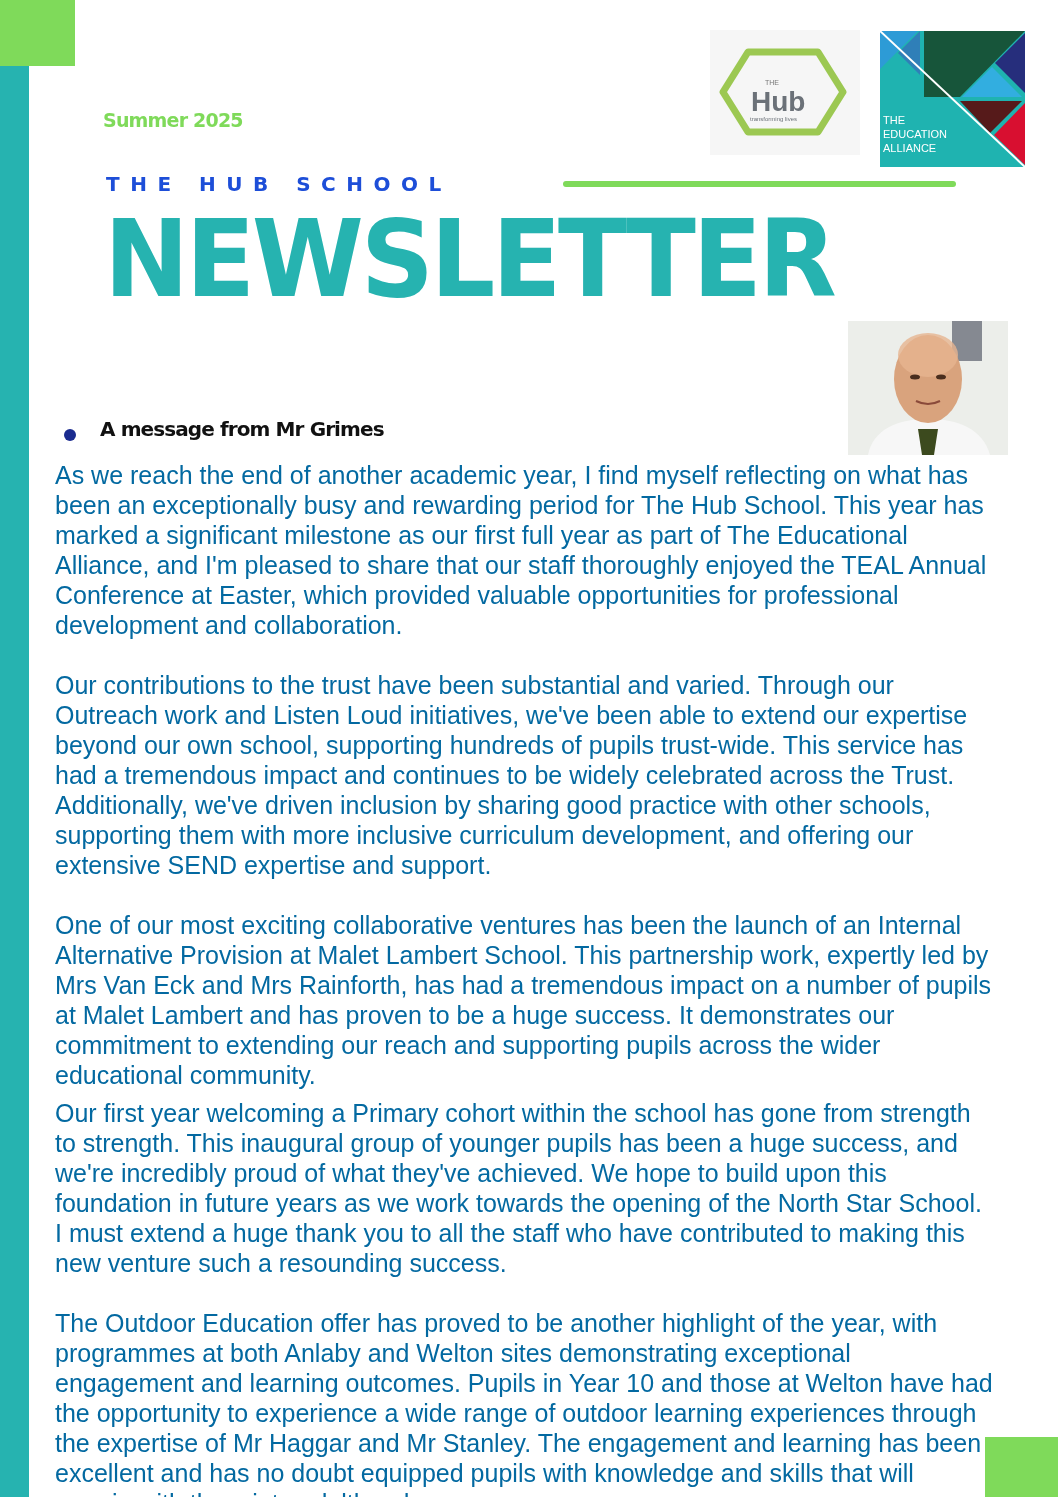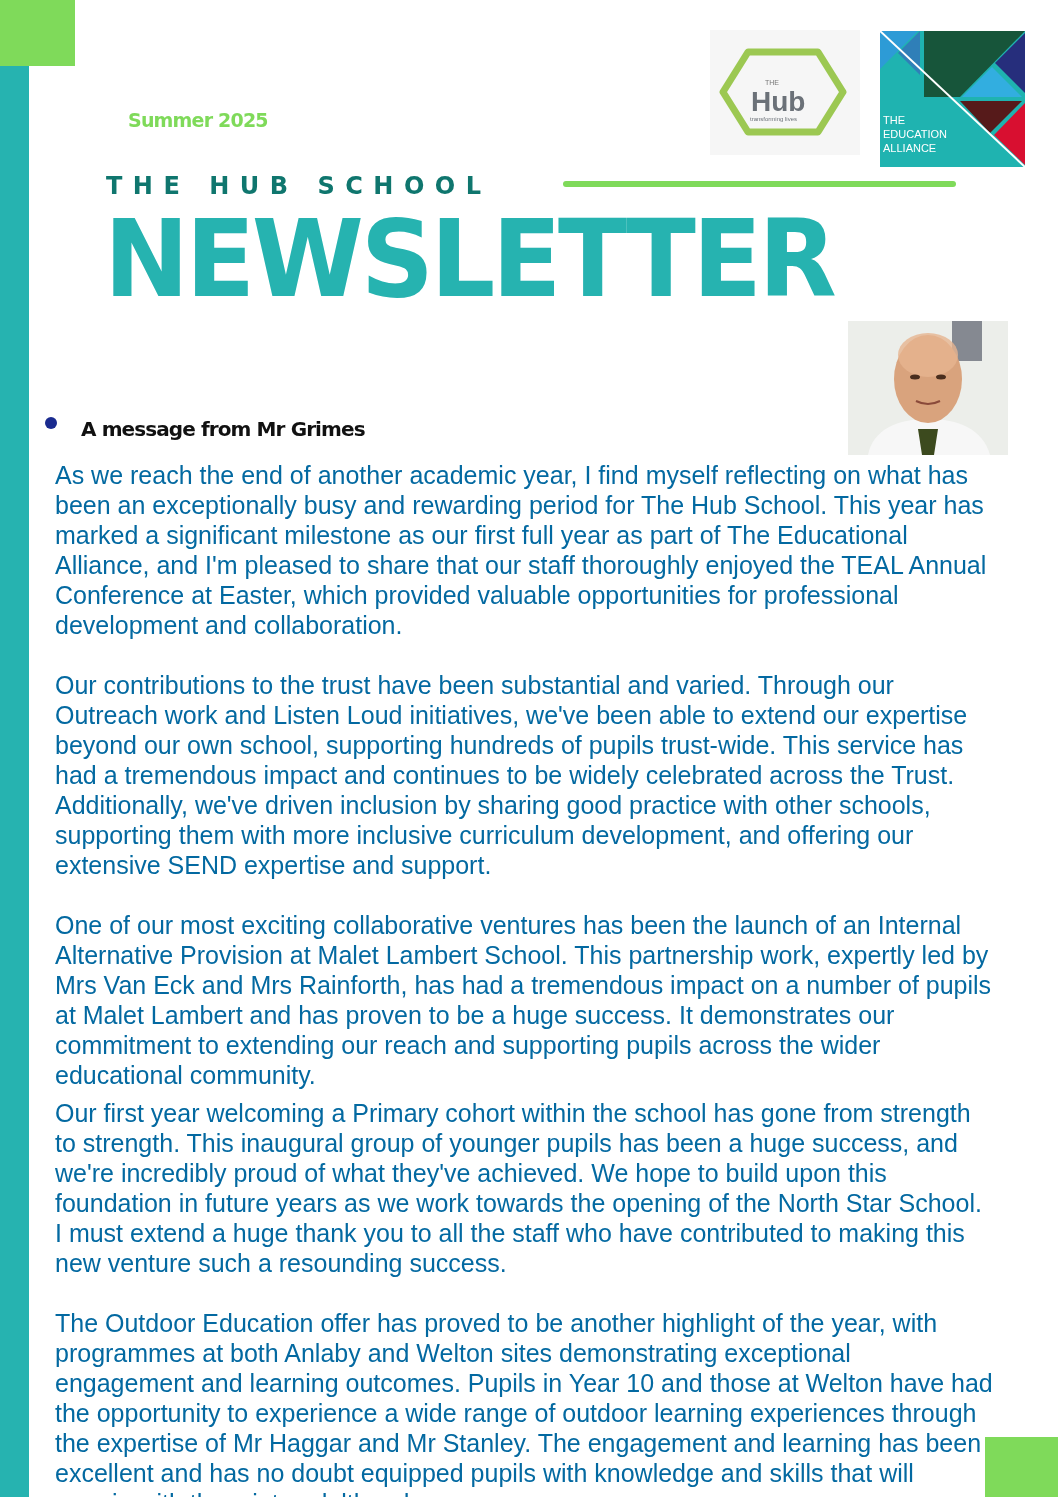--- a/index.html
+++ b/index.html
@@ -2,33 +2,33 @@
 <html><head>
 <meta charset="utf-8">
 <style>
   html, body { margin: 0; padding: 0; background: #ffffff; }
   body { width: 1058px; height: 1497px; position: relative; overflow: hidden; font-family: "Liberation Sans", sans-serif; }
 
   .teal-bar { position: absolute; left: 0; top: 0; width: 29px; height: 1497px; background: #26b3b0; }
   .green-block-top { position: absolute; left: 0; top: 0; width: 75px; height: 66px; background: #7fda5a; }
   .green-block-bottom { position: absolute; left: 985px; top: 1437px; width: 73px; height: 60px; background: #7fda5a; }
 
-  .season { position: absolute; left: 128px; top: 109px; font-size: 19px; font-weight: bold; color: #7fda5a; letter-spacing: -0.8px; font-family: "DejaVu Sans", sans-serif; }
+  .season { position: absolute; left: 103px; top: 109px; font-size: 19px; font-weight: bold; color: #7fda5a; letter-spacing: -0.8px; font-family: "DejaVu Sans", sans-serif; }
 
-  .school-name { position: absolute; left: 106px; top: 172px; font-size: 24px; font-weight: bold; color: #0f766e; letter-spacing: 10.5px; font-family: "DejaVu Sans", sans-serif; }
+  .school-name { position: absolute; left: 106px; top: 172px; font-size: 20px; font-weight: bold; color: #1d4ed8; letter-spacing: 10.5px; font-family: "DejaVu Sans", sans-serif; }
   .green-rule { position: absolute; left: 563px; top: 181px; width: 393px; height: 6px; border-radius: 3px; background: #7fda5a; }
 
   .title { position: absolute; left: 104px; top: 206px; font-size: 107px; font-weight: bold; color: #26b3b0; letter-spacing: -3.5px; line-height: 1; font-family: "DejaVu Sans", sans-serif; transform: scaleX(0.95); transform-origin: left top; }
 
   .hub-logo { position: absolute; left: 710px; top: 30px; width: 150px; height: 125px; }
   .alliance-logo { position: absolute; left: 880px; top: 31px; width: 145px; height: 136px; }
 
   .portrait { position: absolute; left: 848px; top: 321px; width: 160px; height: 134px; overflow: hidden; background: linear-gradient(90deg, #e9ebe8 0%, #f4f4f2 45%, #dfe2e0 100%); }
 
-  .heading { position: absolute; left: 45px; top: 417px; display: flex; align-items: flex-start; }
+  .heading { position: absolute; left: 64px; top: 417px; display: flex; align-items: flex-end; }
   .bullet { width: 12px; height: 12px; border-radius: 50%; background: #1a2b8f; margin-right: 24px; }
   .heading-text { font-size: 20px; font-weight: bold; color: #111111; letter-spacing: -0.9px; font-family: "DejaVu Sans", sans-serif; }
 
   .body-text { position: absolute; left: 55px; top: 460px; width: 940px; font-size: 25px; line-height: 30px; color: #0369a1; font-family: "Liberation Sans", sans-serif; }
   .body-text p { margin: 0 0 30px 0; }
   .body-text p.tight { margin-bottom: 8px; }
 </style>
 </head>
 <body>
 

